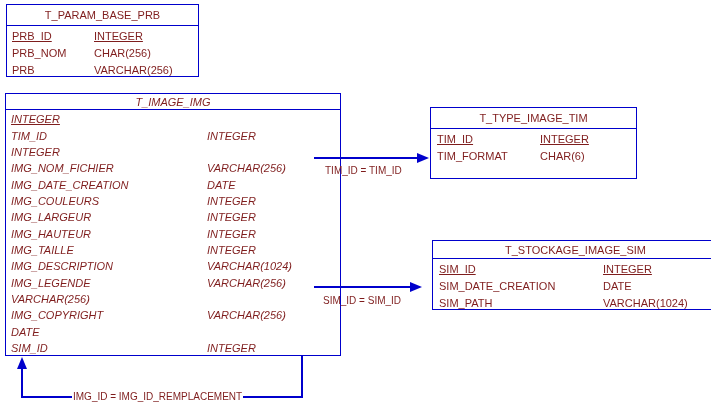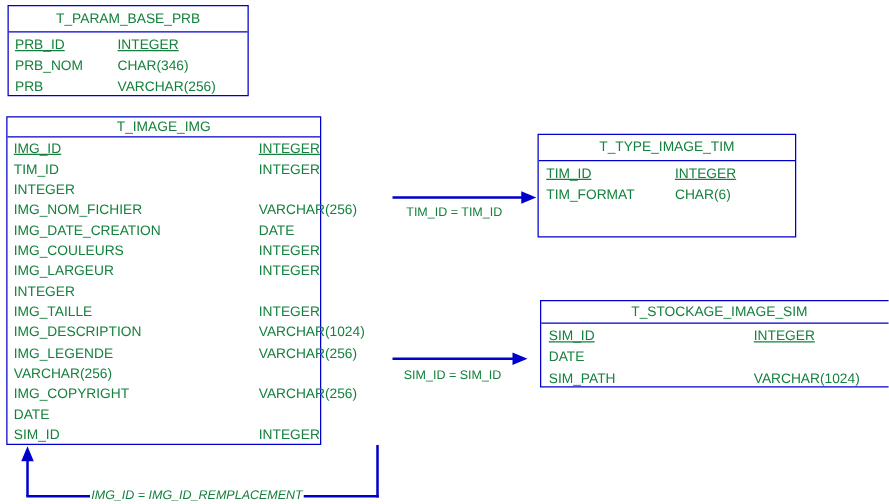--- a/index.html
+++ b/index.html
@@ -1,44 +1,44 @@
 <!DOCTYPE html>
 <html><head>
 <meta charset="utf-8">
 <style>
   html,body{margin:0;padding:0;background:#fff;}
   #canvas{
     position:relative;width:711px;height:403px;background:#fff;overflow:hidden;
-    font-family:"Liberation Sans","DejaVu Sans",sans-serif;color:#15803d;
+    font-family:"Liberation Sans","DejaVu Sans",sans-serif;color:#7f1d1d;
   }
   .table{position:absolute;border:1px solid #0000CC;background:#fff;box-sizing:border-box;}
   .table .title{
     border-bottom:1px solid #0000CC;text-align:center;font-size:11px;
     display:flex;align-items:center;justify-content:center;white-space:nowrap;
   }
   .table .rows{padding:1px 0 0 0;}
   .row{display:flex;align-items:center;white-space:nowrap;font-size:11px;}
   .row .c-name{flex:0 0 auto;}
   .row .c-type{flex:0 0 auto;}
   .row.pk .c-name,.row.pk .c-type{text-decoration:underline;}
 
   
   #tbl-prb{left:6px;top:4px;width:193px;height:73px;}
   #tbl-prb .title{height:20px;}
   #tbl-prb .row{height:17px;padding-left:5px;}
   #tbl-prb .c-name{width:82px;}
 
   
-  #tbl-img{left:5px;top:93px;width:252px;height:263px;}
+  #tbl-img{left:5px;top:93px;width:336px;height:263px;font-style:italic;}
   #tbl-img .title{height:15px;}
   #tbl-img .row{height:16.35px;padding-left:5px;}
   #tbl-img .c-name{width:196px;}
 
   
-  #tbl-tim{left:430px;top:107px;width:207px;height:83px;}
+  #tbl-tim{left:430px;top:107px;width:207px;height:72px;}
   #tbl-tim .title{height:20px;}
   #tbl-tim .row{height:17px;padding-left:6px;}
   #tbl-tim .c-name{width:103px;}
 
   
   #tbl-sim{left:432px;top:240px;width:287px;height:70px;}
   #tbl-sim .title{height:17px;}
   #tbl-sim .row{height:17.3px;padding-left:6px;}
   #tbl-sim .c-name{width:164px;}
 
@@ -60,50 +60,49 @@
   .arrow-up{
     position:absolute;width:0;height:0;
     border-left:5px solid transparent;border-right:5px solid transparent;
     border-bottom:12px solid #0000CC;
   }
   #loop-arrow{left:17px;top:357px;}
 
   .rel-label{position:absolute;font-size:10px;white-space:nowrap;}
   #rel-tim-label{left:325px;top:165px;}
   #rel-sim-label{left:323px;top:295px;}
-  #loop-label{left:72px;top:391px;background:#fff;padding:0 1px;font-style:italic;}
+  #loop-label{left:72px;top:391px;background:#fff;padding:0 1px;}
 </style>
 </head>
 <body>
 
 <div id="canvas">
 
   <div class="table" id="tbl-prb">
     <div class="title">T_PARAM_BASE_PRB</div>
     <div class="rows">
       <div class="row pk">
         <span class="c-name">PRB_ID</span>
         <span class="c-type">INTEGER</span>
       </div>
       <div class="row">
         <span class="c-name">PRB_NOM</span>
-        <span class="c-type">CHAR(346)</span>
+        <span class="c-type">CHAR(256)</span>
       </div>
       <div class="row">
         <span class="c-name">PRB</span>
         <span class="c-type">VARCHAR(256)</span>
       </div>
     </div>
   </div>
 
   <div class="table" id="tbl-img">
     <div class="title">T_IMAGE_IMG</div>
     <div class="rows">
       <div class="row pk">
-        <span class="c-name">IMG_ID</span>
         <span class="c-type">INTEGER</span>
       </div>
       <div class="row">
         <span class="c-name">TIM_ID</span>
         <span class="c-type">INTEGER</span>
       </div>
       <div class="row">
         <span class="c-type">INTEGER</span>
       </div>
       <div class="row">
@@ -116,20 +115,21 @@
       </div>
       <div class="row">
         <span class="c-name">IMG_COULEURS</span>
         <span class="c-type">INTEGER</span>
       </div>
       <div class="row">
         <span class="c-name">IMG_LARGEUR</span>
         <span class="c-type">INTEGER</span>
       </div>
       <div class="row">
+        <span class="c-name">IMG_HAUTEUR</span>
         <span class="c-type">INTEGER</span>
       </div>
       <div class="row">
         <span class="c-name">IMG_TAILLE</span>
         <span class="c-type">INTEGER</span>
       </div>
       <div class="row">
         <span class="c-name">IMG_DESCRIPTION</span>
         <span class="c-type">VARCHAR(1024)</span>
       </div>
@@ -169,20 +169,21 @@
   </div>
 
   <div class="table" id="tbl-sim">
     <div class="title">T_STOCKAGE_IMAGE_SIM</div>
     <div class="rows">
       <div class="row pk">
         <span class="c-name">SIM_ID</span>
         <span class="c-type">INTEGER</span>
       </div>
       <div class="row">
+        <span class="c-name">SIM_DATE_CREATION</span>
         <span class="c-type">DATE</span>
       </div>
       <div class="row">
         <span class="c-name">SIM_PATH</span>
         <span class="c-type">VARCHAR(1024)</span>
       </div>
     </div>
   </div>
 
   <div class="hline" id="rel-tim-line"></div>

